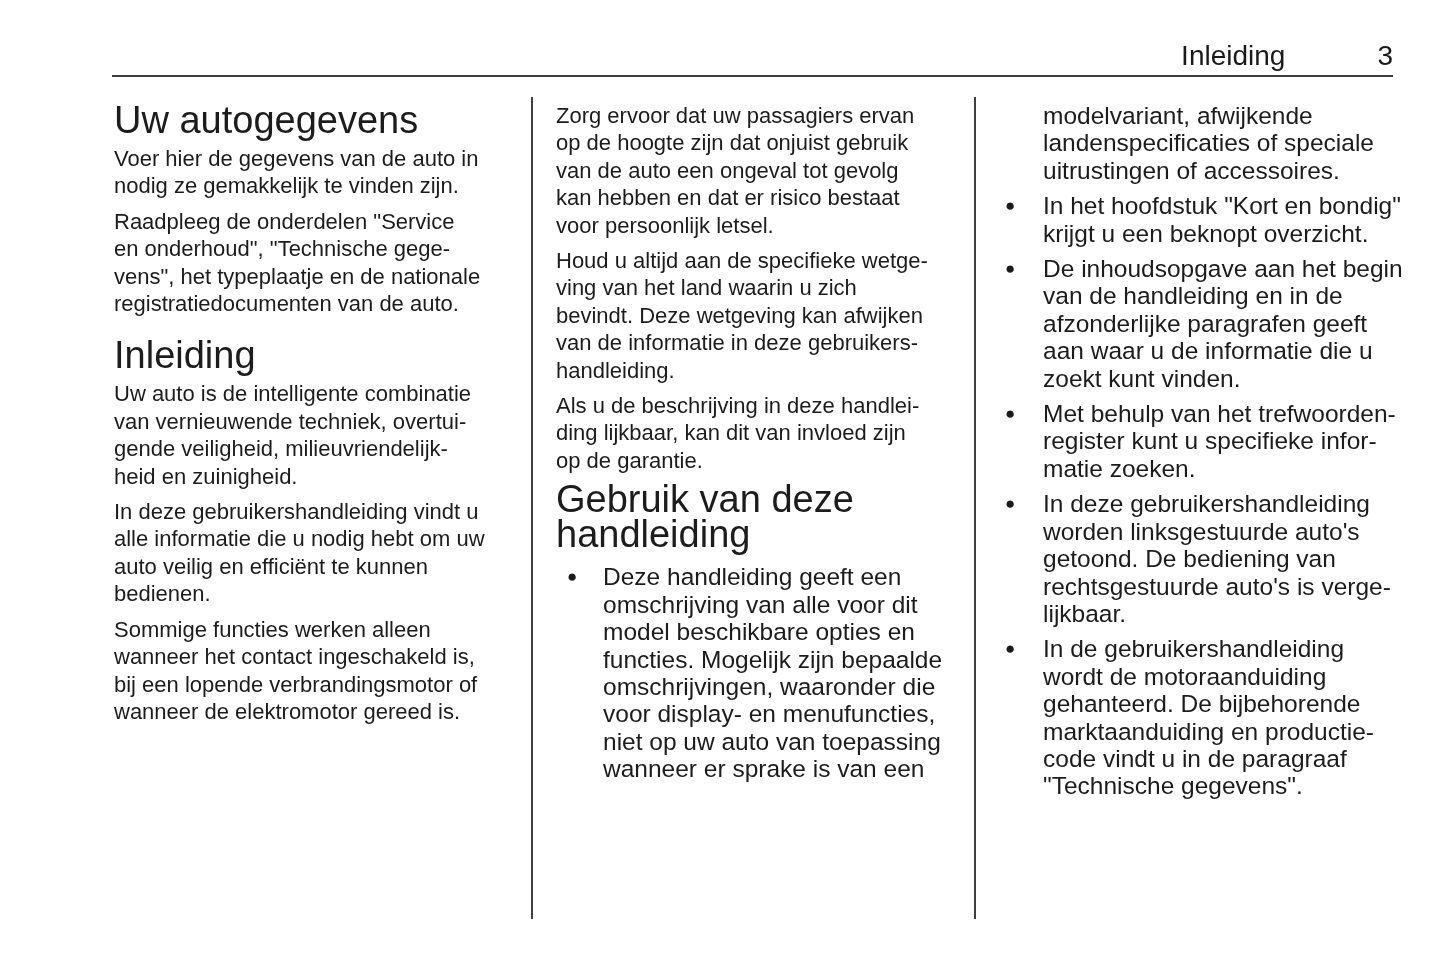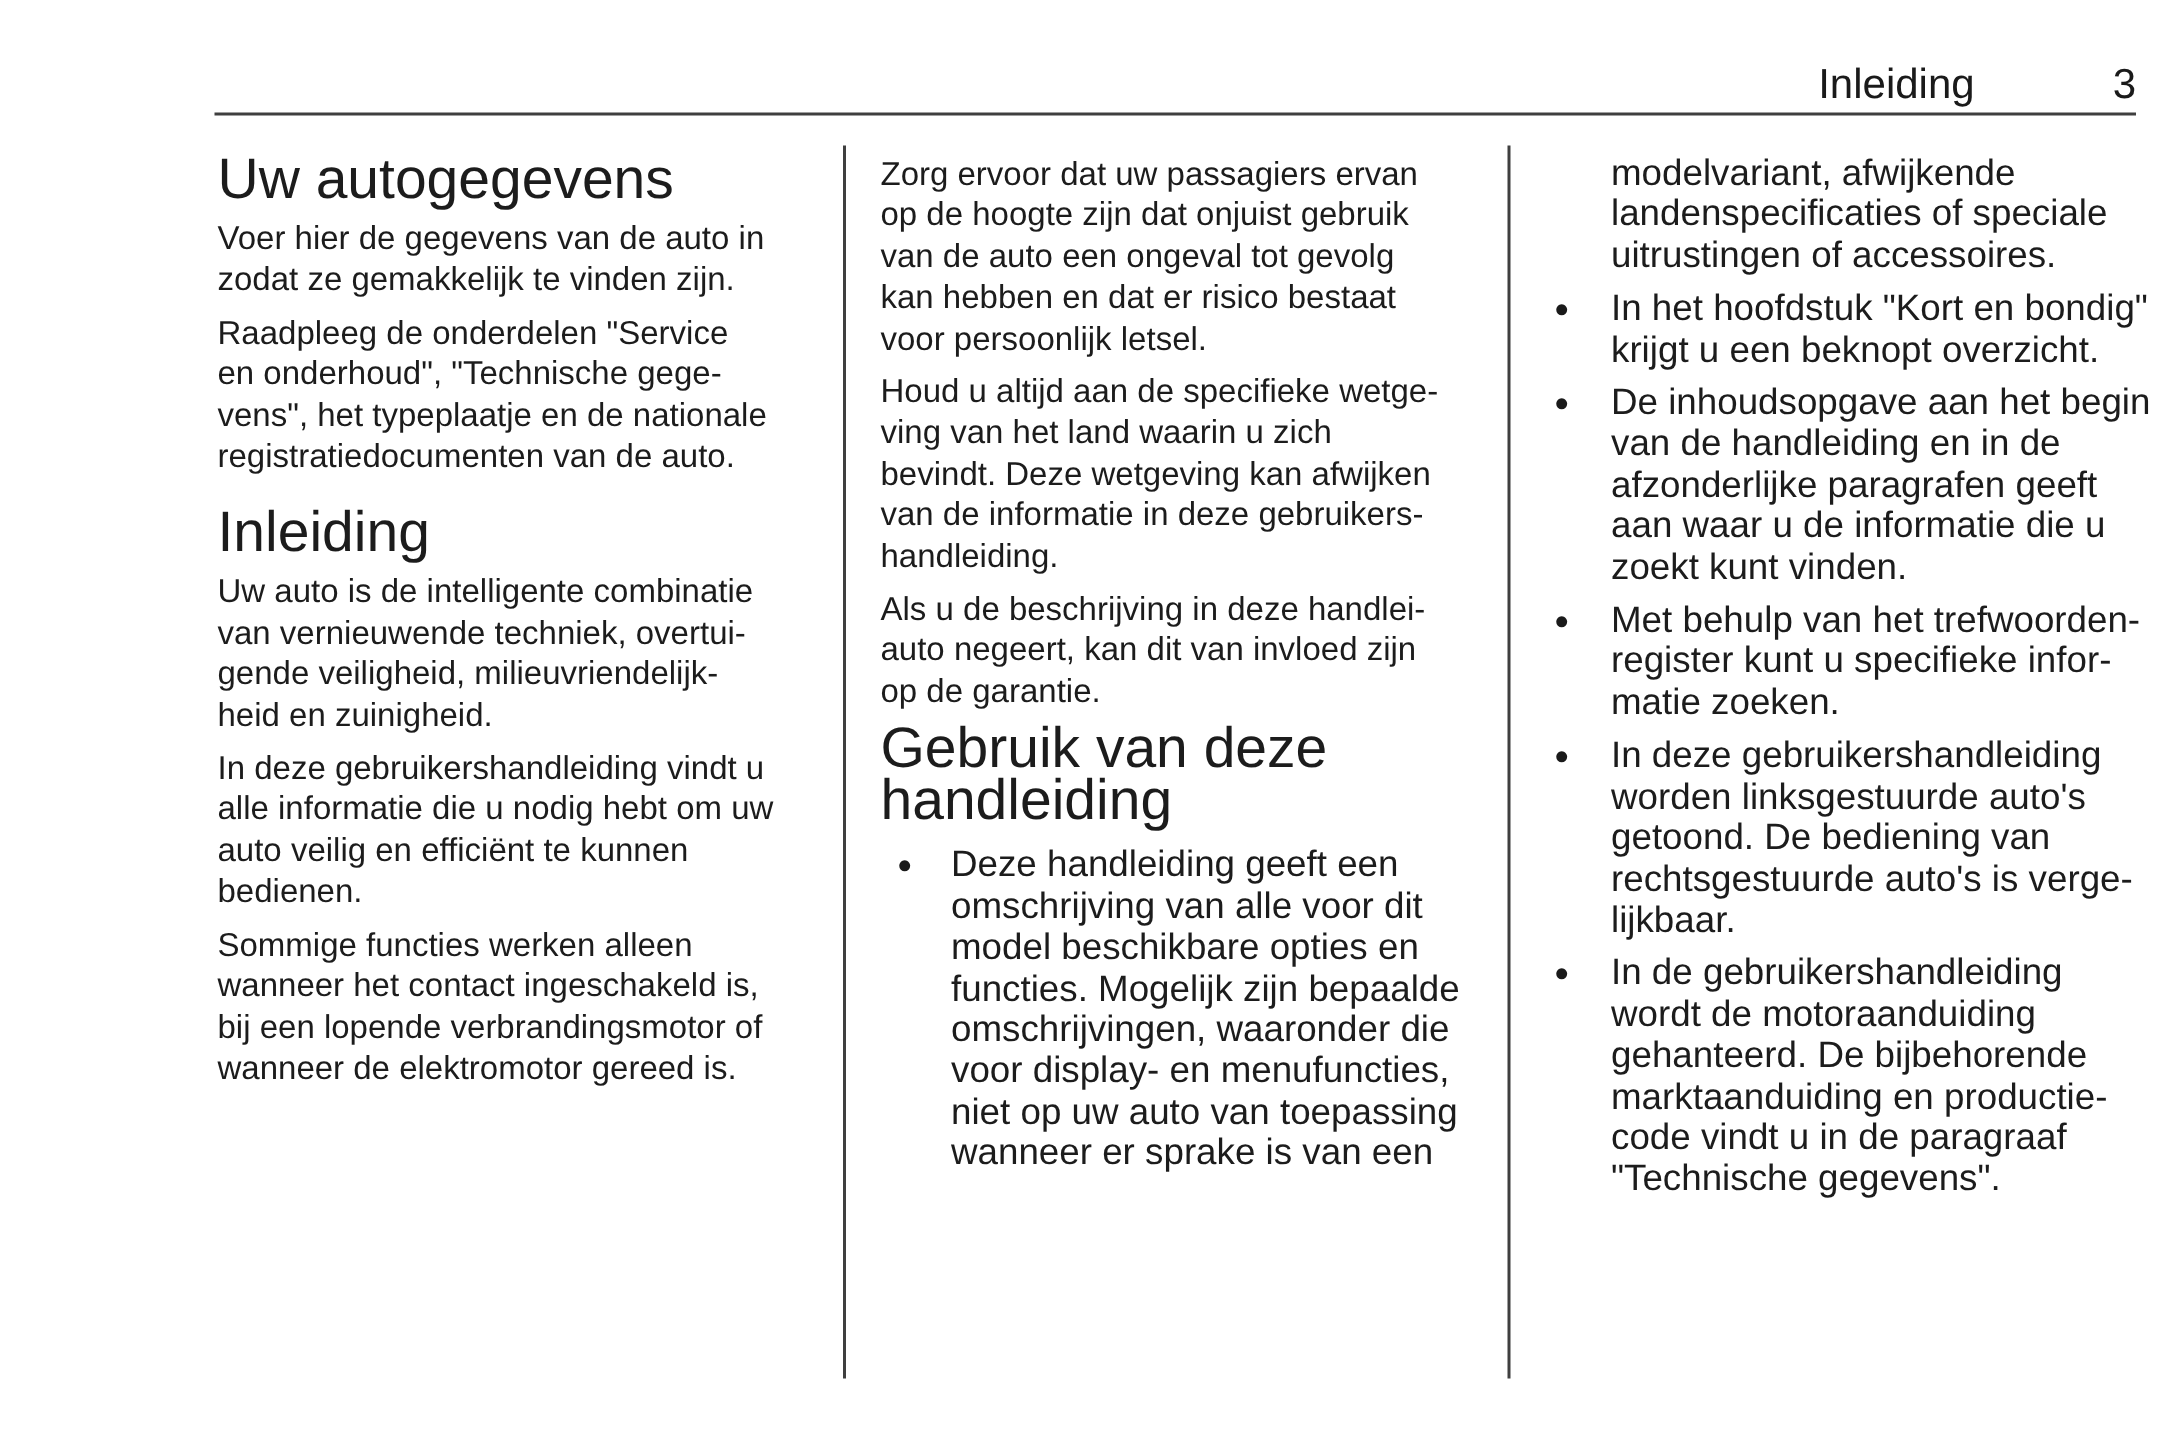--- a/index.html
+++ b/index.html
@@ -4,21 +4,21 @@
 <style>
   html, body { margin: 0; padding: 0; }
   body {
     width: 1445px; height: 966px;
     background: #ffffff;
     font-family: "Liberation Sans", sans-serif;
     color: #1c1c1c;
     position: relative;
     overflow: hidden;
   }
-  .page { position: absolute; inset: 0; margin-left: 31px; }
+  .page { position: absolute; inset: 0; }
 
   
   .running-head {
     position: absolute; left: 112px; top: 40px; width: 1281px;
     display: flex; justify-content: flex-end; align-items: baseline; gap: 92px;
     font-size: 28px; line-height: 32px; color: #1a1a1a;
   }
   .header-rule {
     position: absolute; left: 112px; top: 75px; width: 1281px; height: 2px;
     background: #3f3f3f;
@@ -74,21 +74,21 @@
     <span>3</span>
   </div>
   <div class="header-rule"></div>
 
   <div class="sep sep1"></div>
   <div class="sep sep2"></div>
 
   <div class="col col1">
     <h2>Uw autogegevens</h2>
     <p>Voer hier de gegevens van de auto in
-zodat ze gemakkelijk te vinden zijn.</p>
+nodig ze gemakkelijk te vinden zijn.</p>
     <p>Raadpleeg de onderdelen "Service
 en onderhoud", "Technische gege-
 vens", het typeplaatje en de nationale
 registratiedocumenten van de auto.</p>
     <h2 class="mt">Inleiding</h2>
     <p>Uw auto is de intelligente combinatie
 van vernieuwende techniek, overtui-
 gende veiligheid, milieuvriendelijk-
 heid en zuinigheid.</p>
     <p>In deze gebruikershandleiding vindt u
@@ -106,21 +106,21 @@
 op de hoogte zijn dat onjuist gebruik
 van de auto een ongeval tot gevolg
 kan hebben en dat er risico bestaat
 voor persoonlijk letsel.</p>
     <p>Houd u altijd aan de specifieke wetge-
 ving van het land waarin u zich
 bevindt. Deze wetgeving kan afwijken
 van de informatie in deze gebruikers-
 handleiding.</p>
     <p>Als u de beschrijving in deze handlei-
-auto negeert, kan dit van invloed zijn
+ding lijkbaar, kan dit van invloed zijn
 op de garantie.</p>
     <h2 class="two-line">Gebruik van deze
 handleiding</h2>
     <div class="li">
       <span class="dot">●</span>
       <span class="li-text">Deze handleiding geeft een
 omschrijving van alle voor dit
 model beschikbare opties en
 functies. Mogelijk zijn bepaalde
 omschrijvingen, waaronder die

